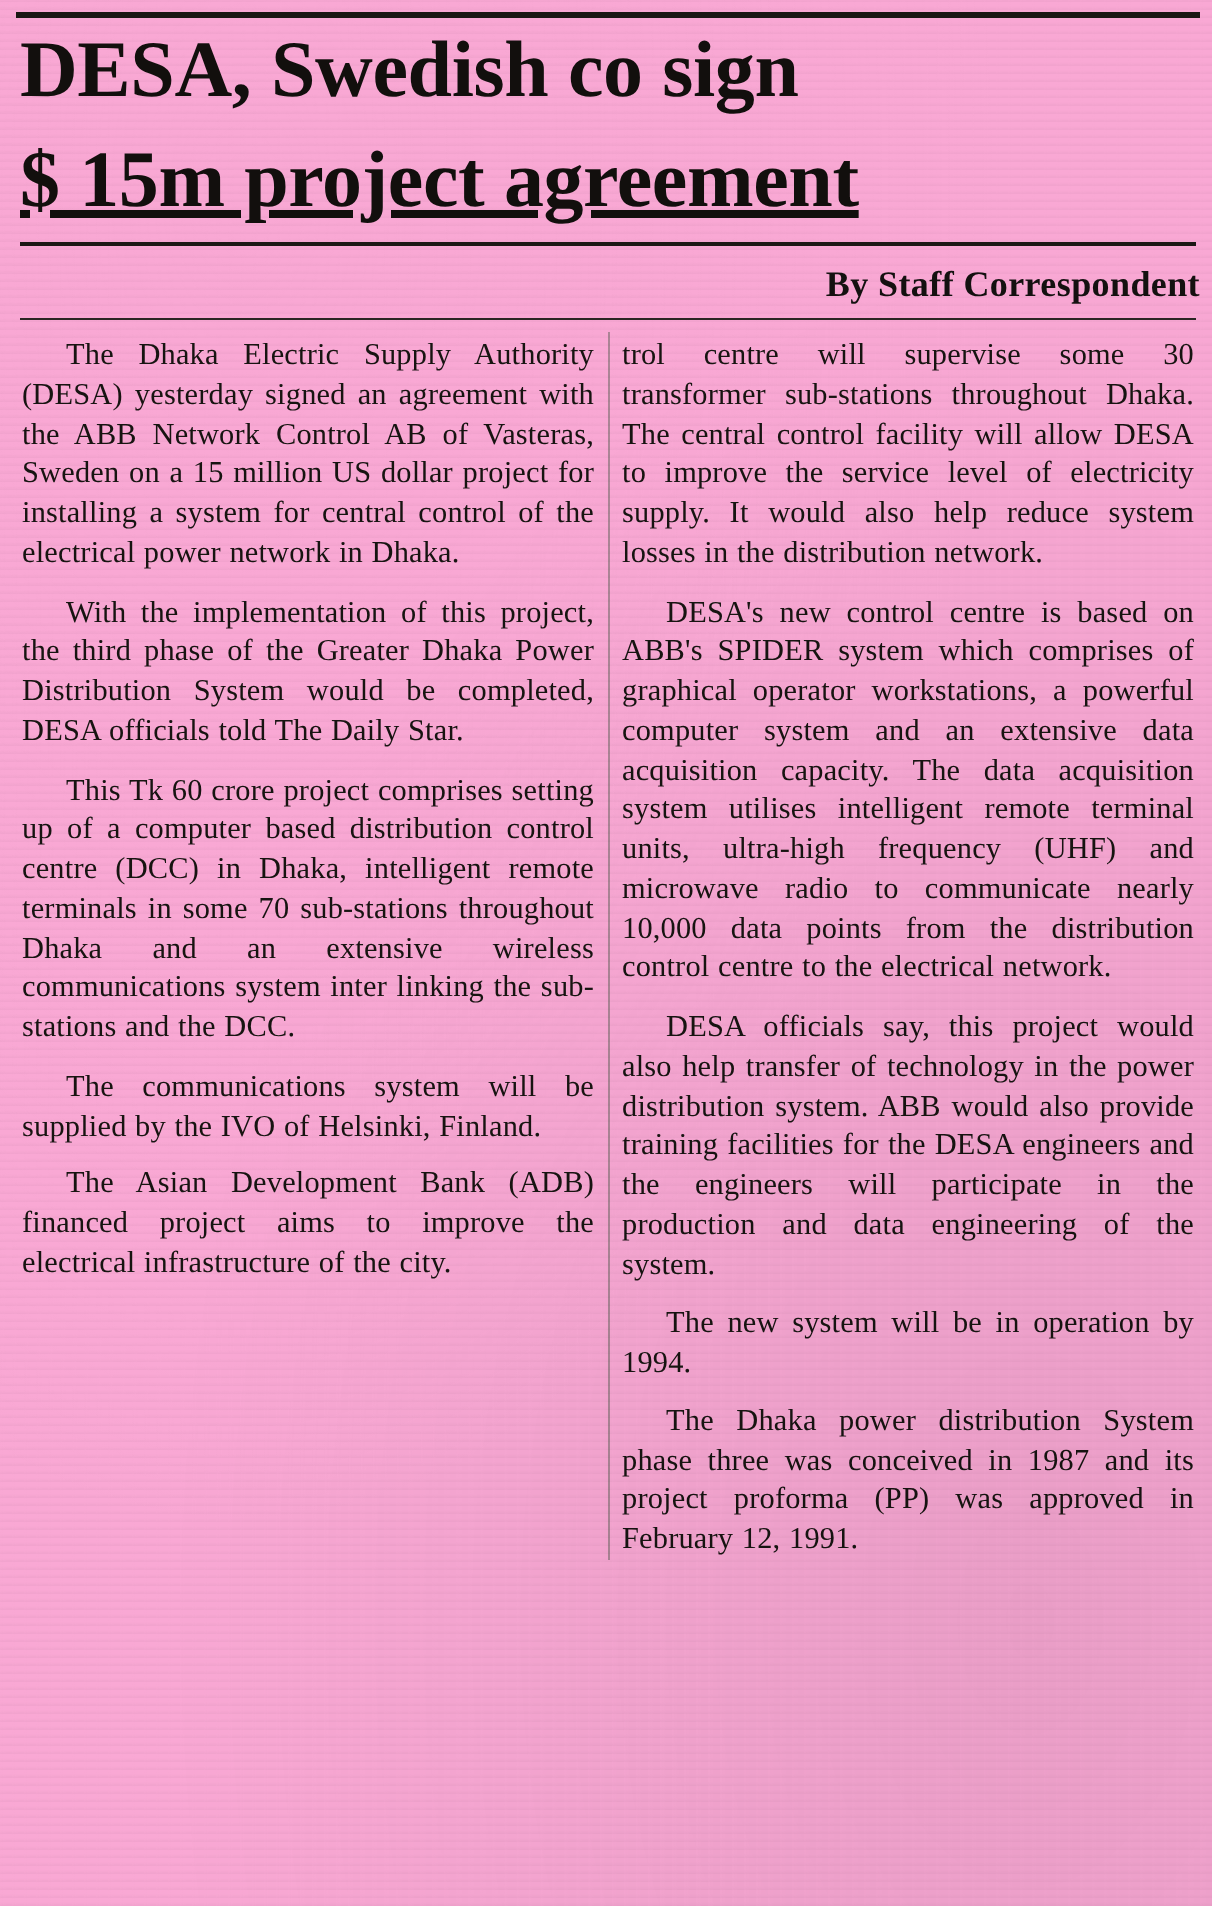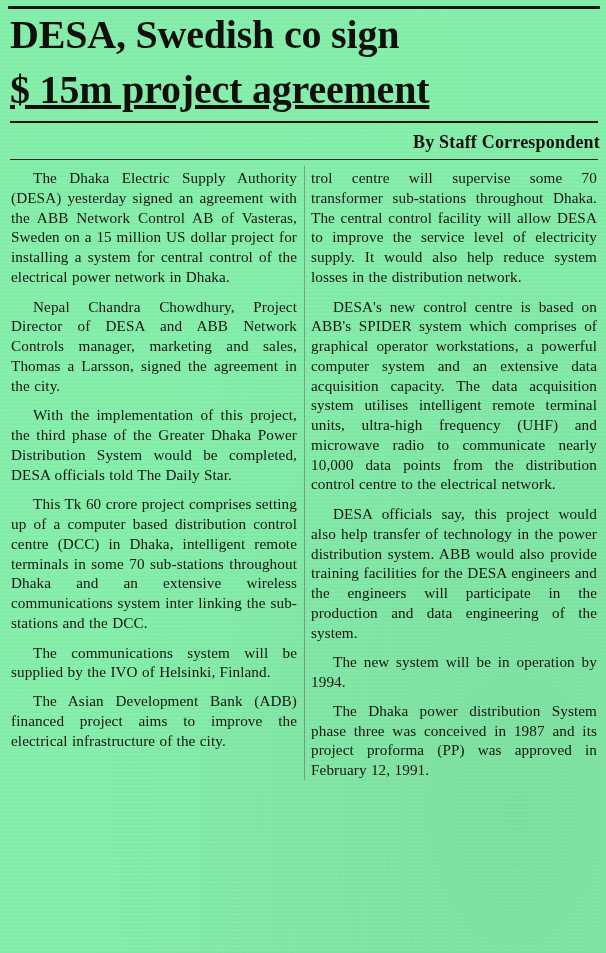--- a/index.html
+++ b/index.html
@@ -10,21 +10,21 @@
   body {
     width: 606px;
     height: 953px;
     overflow: hidden;
     font-family: "Liberation Serif", serif;
   }
   .page {
     position: relative;
     width: 606px;
     height: 953px;
-    background: #86efac;
+    background: #f9a8d4;
     box-sizing: border-box;
     padding: 0;
   }
   
   .grain {
     position: absolute;
     inset: 0;
     pointer-events: none;
     background:
       repeating-linear-gradient(0deg, rgba(0,0,0,0.035) 0px, rgba(0,0,0,0.0) 2px, rgba(0,0,0,0.0) 4px),
@@ -132,29 +132,28 @@
     <div class="rule-under-head"></div>
 
     <div class="byline">By Staff Correspondent</div>
 
     <div class="rule-under-byline"></div>
 
     <div class="columns">
 
       <div class="col left">
         <p class="para">The Dhaka Electric Supply Authority (DESA) yesterday signed an agreement with the ABB Network Control AB of Vasteras, Sweden on a 15 million US dollar project for installing a system for central control of the electrical power network in Dhaka.</p>
-        <p class="para">Nepal Chandra Chowdhury, Project Director of DESA and ABB Network Controls manager, marketing and sales, Thomas a Larsson, signed the agreement in the city.</p>
         <p class="para">With the implementation of this project, the third phase of the Greater Dhaka Power Distribution System would be completed, DESA officials told The Daily Star.</p>
         <p class="para">This Tk 60 crore project comprises setting up of a computer based distribution control centre (DCC) in Dhaka, intelligent remote terminals in some 70 sub-stations throughout Dhaka and an extensive wireless communications system inter linking the sub-stations and the DCC.</p>
         <p class="para tight">The communications system will be supplied by the IVO of Helsinki, Finland.</p>
         <p class="para tight">The Asian Development Bank (ADB) financed project aims to improve the electrical infrastructure of the city.</p>
       </div>
 
       <div class="col right">
-        <p class="para">trol centre will supervise some 70 transformer sub-stations throughout Dhaka. The central control facility will allow DESA to improve the service level of electricity supply. It would also help reduce system losses in the distribution network.</p>
+        <p class="para">trol centre will supervise some 30 transformer sub-stations throughout Dhaka. The central control facility will allow DESA to improve the service level of electricity supply. It would also help reduce system losses in the distribution network.</p>
         <p class="para">DESA's new control centre is based on ABB's SPIDER system which comprises of graphical operator workstations, a powerful computer system and an extensive data acquisition capacity. The data acquisition system utilises intelligent remote terminal units, ultra-high frequency (UHF) and microwave radio to communicate nearly 10,000 data points from the distribution control centre to the electrical network.</p>
         <p class="para">DESA officials say, this project would also help transfer of technology in the power distribution system. ABB would also provide training facilities for the DESA engineers and the engineers will participate in the production and data engineering of the system.</p>
         <p class="para tight">The new system will be in operation by 1994.</p>
         <p class="para">The Dhaka power distribution System phase three was conceived in 1987 and its project proforma (PP) was approved in February 12, 1991.</p>
       </div>
 
     </div>
   </div>
   <div class="grain"></div>
 </div>

